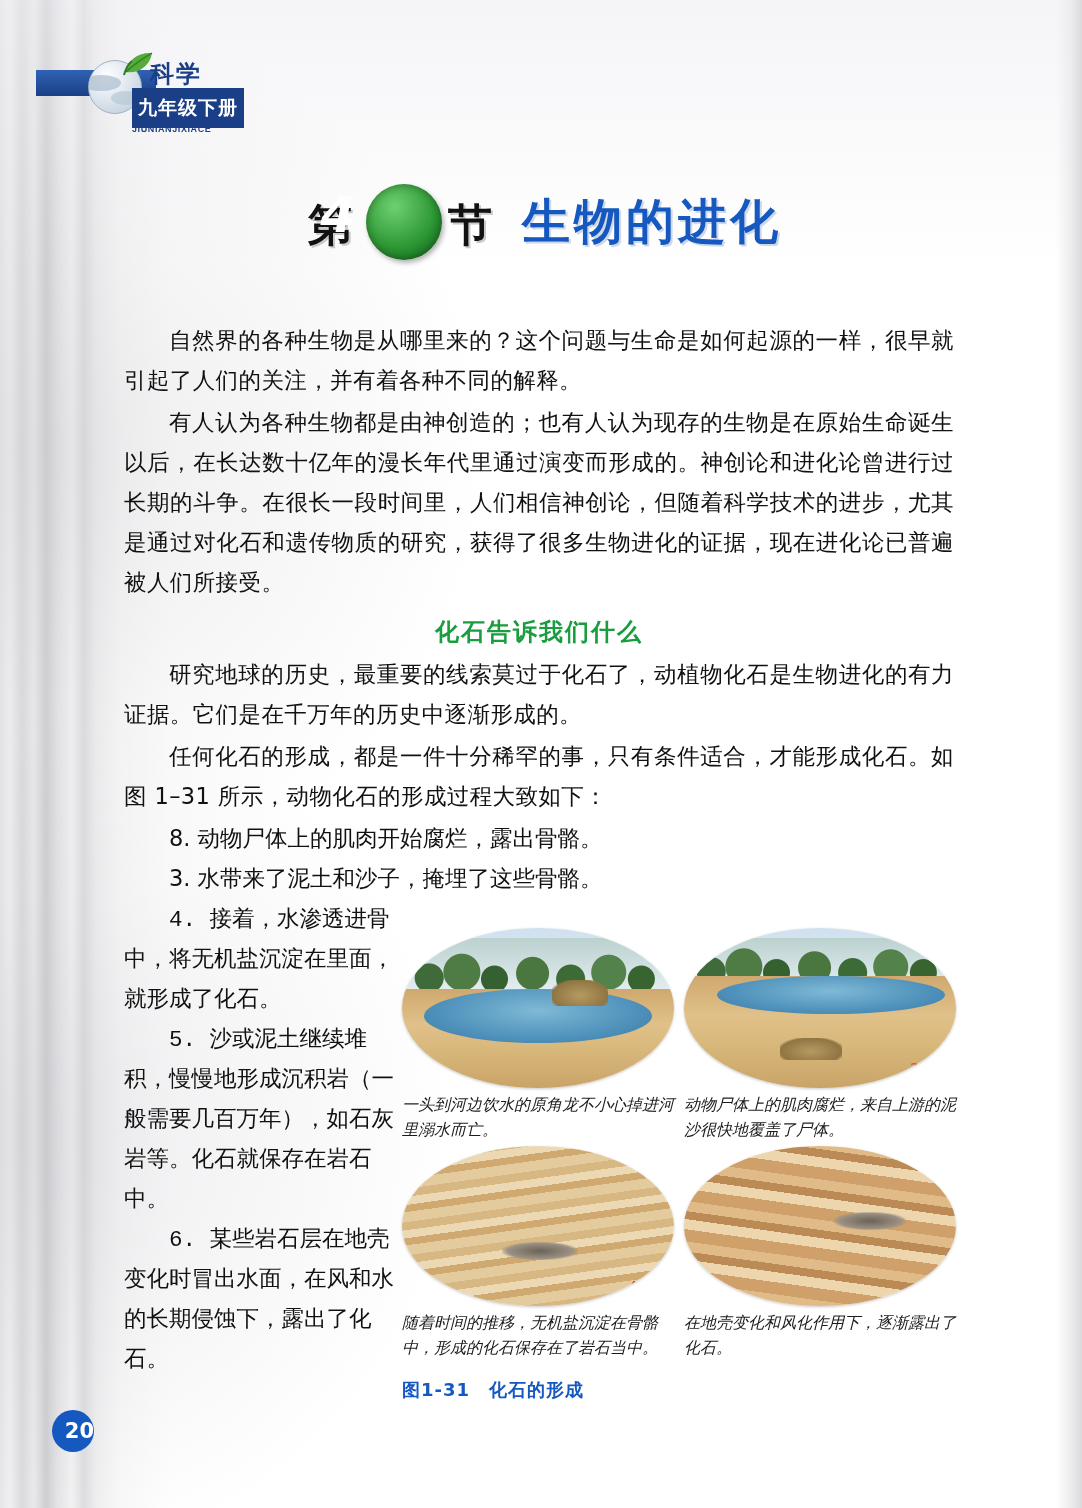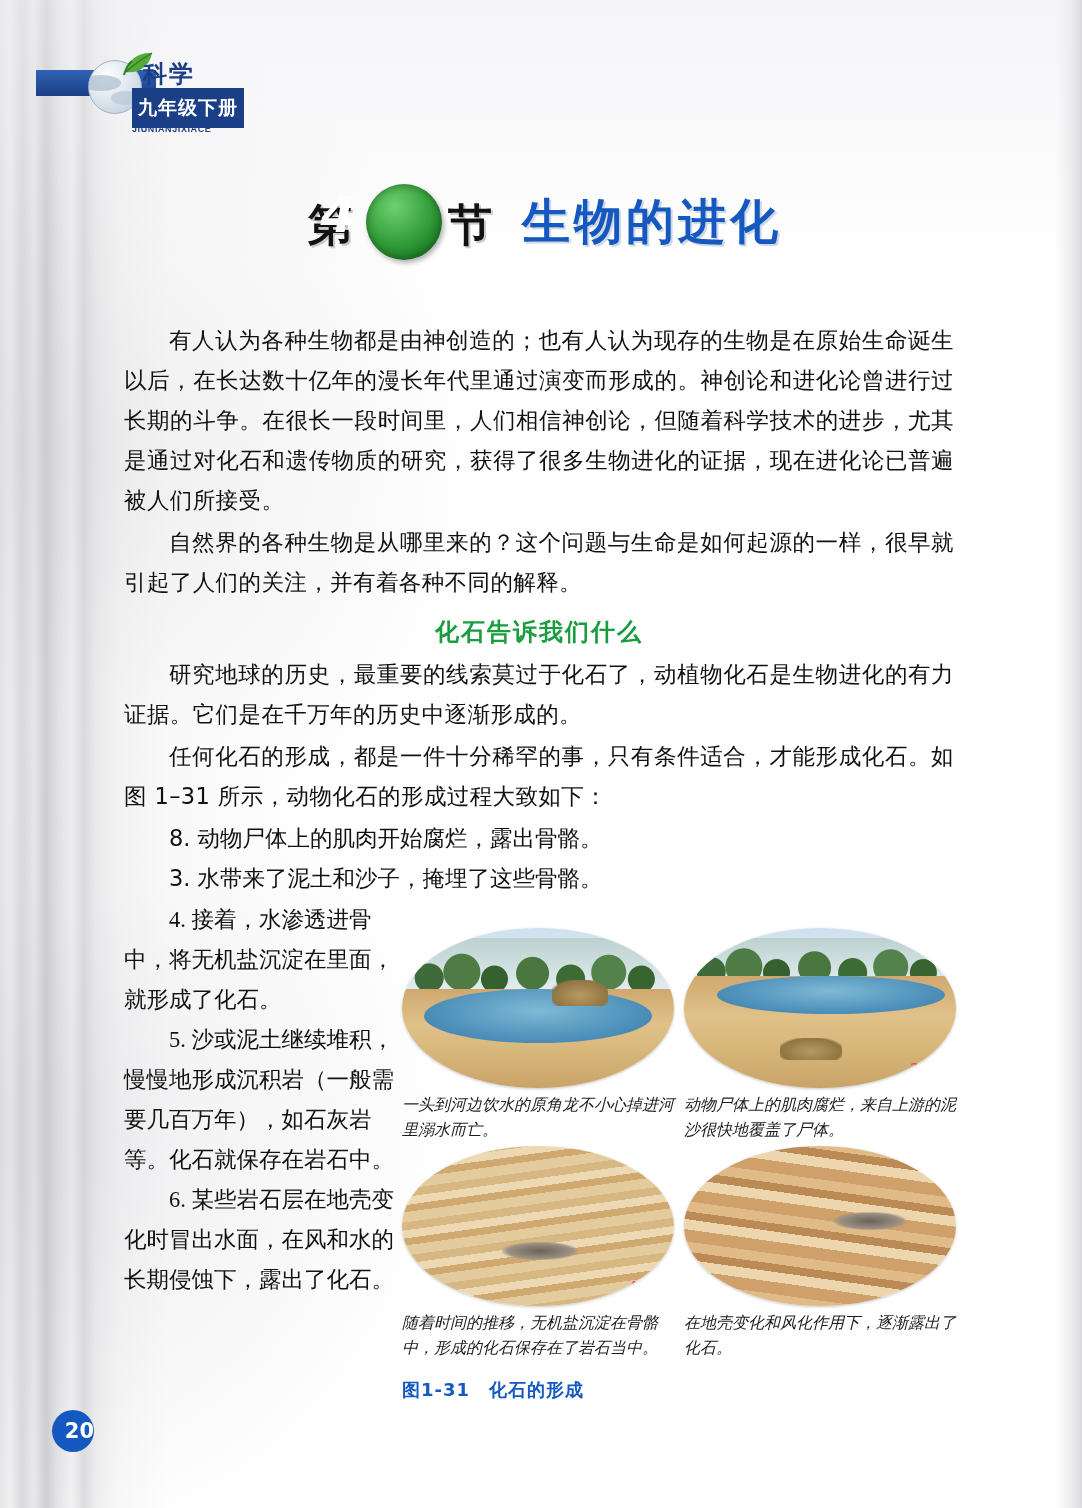--- a/index.html
+++ b/index.html
@@ -83,21 +83,21 @@
     border-radius: 50%;
     opacity: .7;
   }
   .logo-leaf {
     position: absolute;
     left: 86px; top: 6px;
     width: 34px; height: 26px;
   }
   .logo-text-cn {
     position: absolute;
-    left: 107px; top: 14px;
+    left: 114px; top: 14px;
     font-family: "DejaVu Sans", sans-serif;
     font-size: 24px;
     font-weight: 700;
     color: #1b3f86;
     letter-spacing: 2px;
   }
   .logo-text-grade {
     position: absolute;
     left: 96px; top: 44px;
     font-family: "DejaVu Sans", sans-serif;
@@ -214,21 +214,21 @@
     top: 900px;
     width: 832px;
     height: 520px;
   }
   .col-left {
     position: absolute;
     left: 0; top: 0;
     width: 272px;
   }
   .col-left li {
-    font-family: Liberation Serif, serif;
+    font-family: Liberation Mono, monospace;
     font-size: 22.5px;
     line-height: 40px;
     color: #111111;
     text-indent: 2em;
     list-style: none;
     margin: 0; padding: 0;
   }
   .col-left ol { margin: 0; padding: 0; }
 
   .figure-area {
@@ -357,22 +357,22 @@
 
 <div class="title-row">
   <span class="title-di">第</span>
   <div class="title-num-badge"></div>
   <span class="title-num">4</span>
   <span class="title-jie">节</span>
   <span class="title-main">生物的进化</span>
 </div>
 
 <div class="content">
+  <p class="para">自然界的各种生物是从哪里来的？这个问题与生命是如何起源的一样，很早就引起了人们的关注，并有着各种不同的解释。</p>
   <p class="para">有人认为各种生物都是由神创造的；也有人认为现存的生物是在原始生命诞生以后，在长达数十亿年的漫长年代里通过演变而形成的。神创论和进化论曾进行过长期的斗争。在很长一段时间里，人们相信神创论，但随着科学技术的进步，尤其是通过对化石和遗传物质的研究，获得了很多生物进化的证据，现在进化论已普遍被人们所接受。</p>
-  <p class="para">自然界的各种生物是从哪里来的？这个问题与生命是如何起源的一样，很早就引起了人们的关注，并有着各种不同的解释。</p>
 
   <div class="subhead">化石告诉我们什么</div>
 
   <p class="para">研究地球的历史，最重要的线索莫过于化石了，动植物化石是生物进化的有力证据。它们是在千万年的历史中逐渐形成的。</p>
   <p class="para">任何化石的形成，都是一件十分稀罕的事，只有条件适合，才能形成化石。如图 1–31 所示，动物化石的形成过程大致如下：</p>
 
   <ol class="steps">
     <li>8. 动物尸体上的肌肉开始腐烂，露出骨骼。</li>
     <li>3. 水带来了泥土和沙子，掩埋了这些骨骼。</li>
   </ol>

